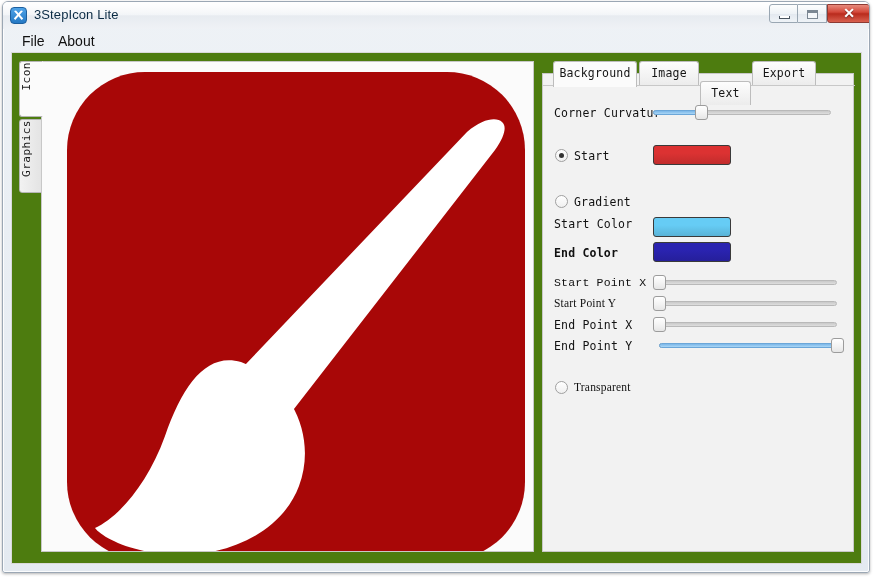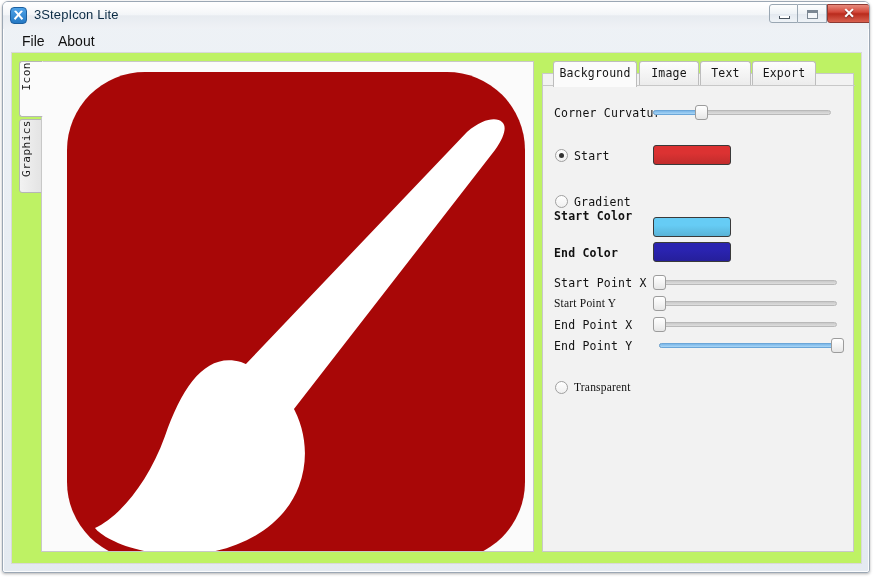--- a/index.html
+++ b/index.html
@@ -143,21 +143,21 @@
     white-space: nowrap;
   }
   #menu-file { left: 6px; }
   #menu-about { left: 42px; }
 
   
   #client {
     position: absolute;
     left: 11px; top: 52px;
     width: 851px; height: 512px;
-    background: #bef264;
+    background: #4d7c0f;
     border: 1px solid #d9d9d9;
     box-sizing: border-box;
   }
 
   
   #vtabs {
     position: absolute;
     left: 7px; top: 8px;
     width: 24px; height: 170px;
   }
@@ -244,21 +244,21 @@
     letter-spacing: 0.2px;
     white-space: nowrap;
   }
   .htab.active {
     background: #fbfbfb;
     height: 26px;
     z-index: 4;
   }
   #tab-background { left: 10px; width: 84px; }
   #tab-image     { left: 96px; width: 60px; }
-  #tab-text      { left: 157px; width: 51px; }
+  #tab-text      { left: 157px; width: 51px; margin-top: 20px; }
   #tab-export    { left: 209px; width: 64px; }
 
   #tab-underline {
     position: absolute;
     left: 0; top: 11px;
     width: 312px; height: 1px;
     background: #c8c8c8;
   }
 
   
@@ -420,27 +420,27 @@
         <div class="thumb" style="left: 48.06px;"></div>
       </div>
 
       <div class="radio checked" style="left:12px; top:75px;"></div>
       <div class="lbl" style="left:31px; top:75px;">Start</div>
       <div class="swatch" id="sw-color" style="left: 110px; top: 71px; background: linear-gradient(rgb(220, 50, 50) 0%, rgb(220, 50, 50) 40%, rgba(0, 0, 0, 0.12) 100%), rgb(220, 50, 50);"></div>
 
       <div class="radio" style="left:12px; top:121px;"></div>
       <div class="lbl" style="left:31px; top:121px;">Gradient</div>
 
-      <div class="lbl" style="left:11px; top:135px;font-weight:bold;">Start Color</div>
+      <div class="lbl" style="left:11px; top:143px;">Start Color</div>
       <div class="swatch" id="sw-start" style="left: 110px; top: 143px; background: linear-gradient(rgb(102, 204, 245) 0%, rgb(102, 204, 245) 40%, rgba(0, 0, 0, 0.12) 100%), rgb(102, 204, 245);"></div>
 
       <div class="lbl" style="left:11px; top:172px;font-weight:bold;">End Color</div>
       <div class="swatch" id="sw-end" style="left: 110px; top: 168px; background: linear-gradient(rgb(42, 35, 176) 0%, rgb(42, 35, 176) 40%, rgba(0, 0, 0, 0.12) 100%), rgb(42, 35, 176);"></div>
 
-      <div class="lbl" style="left:11px; top:202px;">Start Point X</div>
+      <div class="lbl" style="left:11px; top:202px;font-family:Liberation Mono, monospace;">Start Point X</div>
       <div class="slider" id="sl-spx" style="left:116px; top:200px; width:178px;">
         <div class="track"></div>
         <div class="fill" style="width: 0px;"></div>
         <div class="thumb" style="left: 0px;"></div>
       </div>
 
       <div class="lbl" style="left:11px; top:223px;font-family:Liberation Serif, serif;">Start Point Y</div>
       <div class="slider" id="sl-spy" style="left:116px; top:221px; width:178px;">
         <div class="track"></div>
         <div class="fill" style="width: 0px;"></div>

